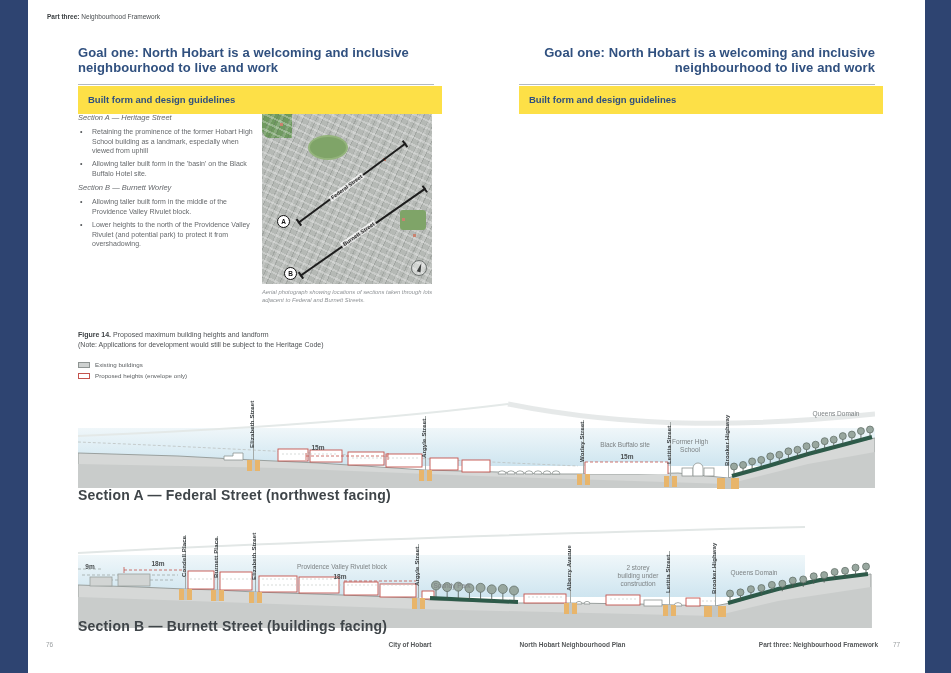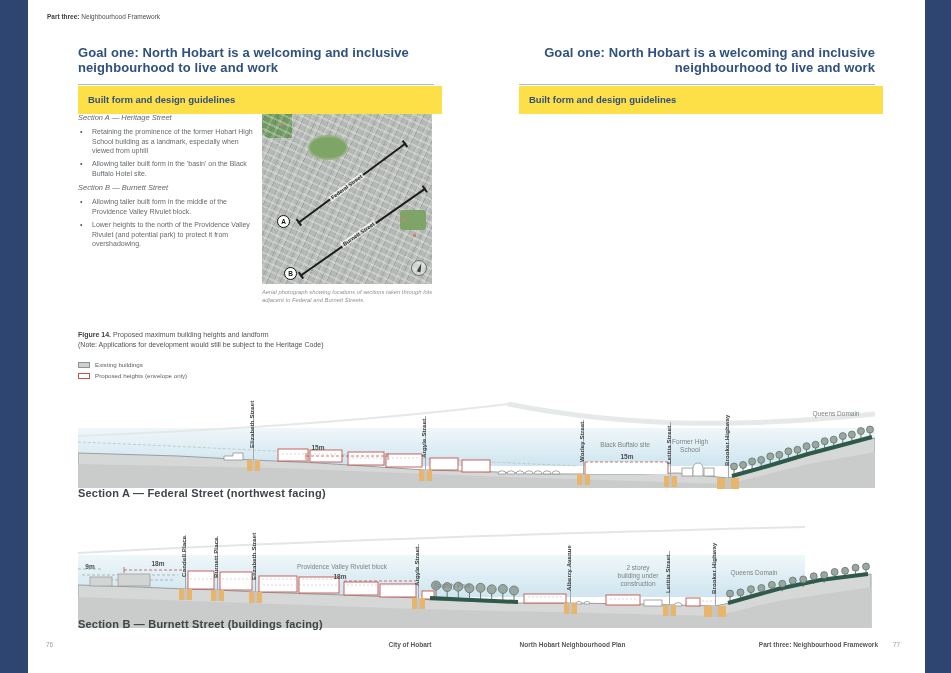--- a/index.html
+++ b/index.html
@@ -78,21 +78,21 @@
   #diagram-a{top:400px;height:88px;}
   #diagram-b{top:523px;height:105px;}
   .diagram svg{position:absolute;left:0;top:0;}
   .street-line{position:absolute;width:1px;background:#a4aaa8;}
   .street-marker{position:absolute;height:11px;background:linear-gradient(90deg,#e8b56b 0 36%,#c2c6c5 36% 64%,#e8b56b 64% 100%);}
   .vlabel{position:absolute;transform-origin:0 0;transform:rotate(-90deg);font-size:6px;font-weight:bold;
      color:#3c4144;white-space:nowrap;letter-spacing:.15px;}
   .ann{position:absolute;transform:translateX(-50%);font-size:6.5px;color:#7d8284;white-space:nowrap;}
   .ann.measure{color:#4a4e50;font-weight:bold;}
   .ann.multi{white-space:normal;text-align:center;line-height:1.2;}
-  .diagram-caption{position:absolute;left:78px;font-size:11px;font-weight:bold;color:#3f4549;letter-spacing:.2px;}
+  .diagram-caption{position:absolute;left:78px;font-size:14px;font-weight:bold;color:#3f4549;letter-spacing:.2px;}
   #caption-a{top:487px;}
   #caption-b{top:618px;}
 
   
   .footer-item{position:absolute;top:641px;font-size:6.5px;color:#55585a;font-weight:bold;}
   .pagenum{color:#9a9ea0;font-weight:normal;}
   #pn-left{left:46px;}
   #f-city{left:355px;width:110px;text-align:center;}
   #f-doc{left:500px;width:145px;text-align:center;}
   #f-part{left:748px;width:130px;text-align:right;}
@@ -121,21 +121,21 @@
     <div id="secA-bullets">
         <div class="bullet">
           <span class="dot">•</span>
           <span class="btxt">Retaining the prominence of the former Hobart High School building as a landmark, especially when viewed from uphill</span>
         </div>
         <div class="bullet">
           <span class="dot">•</span>
           <span class="btxt">Allowing taller built form in the 'basin' on the Black Buffalo Hotel site.</span>
         </div>
       </div>
-    <div class="sec-title">Section B — Burnett Street</div>
+    <div class="sec-title">Section B — Burnett Worley</div>
     <div id="secB-bullets">
         <div class="bullet">
           <span class="dot">•</span>
           <span class="btxt">Allowing taller built form in the middle of the Providence Valley Rivulet block.</span>
         </div>
         <div class="bullet">
           <span class="dot">•</span>
           <span class="btxt">Lower heights to the north of the Providence Valley Rivulet (and potential park) to protect it from overshadowing.</span>
         </div>
       </div>

